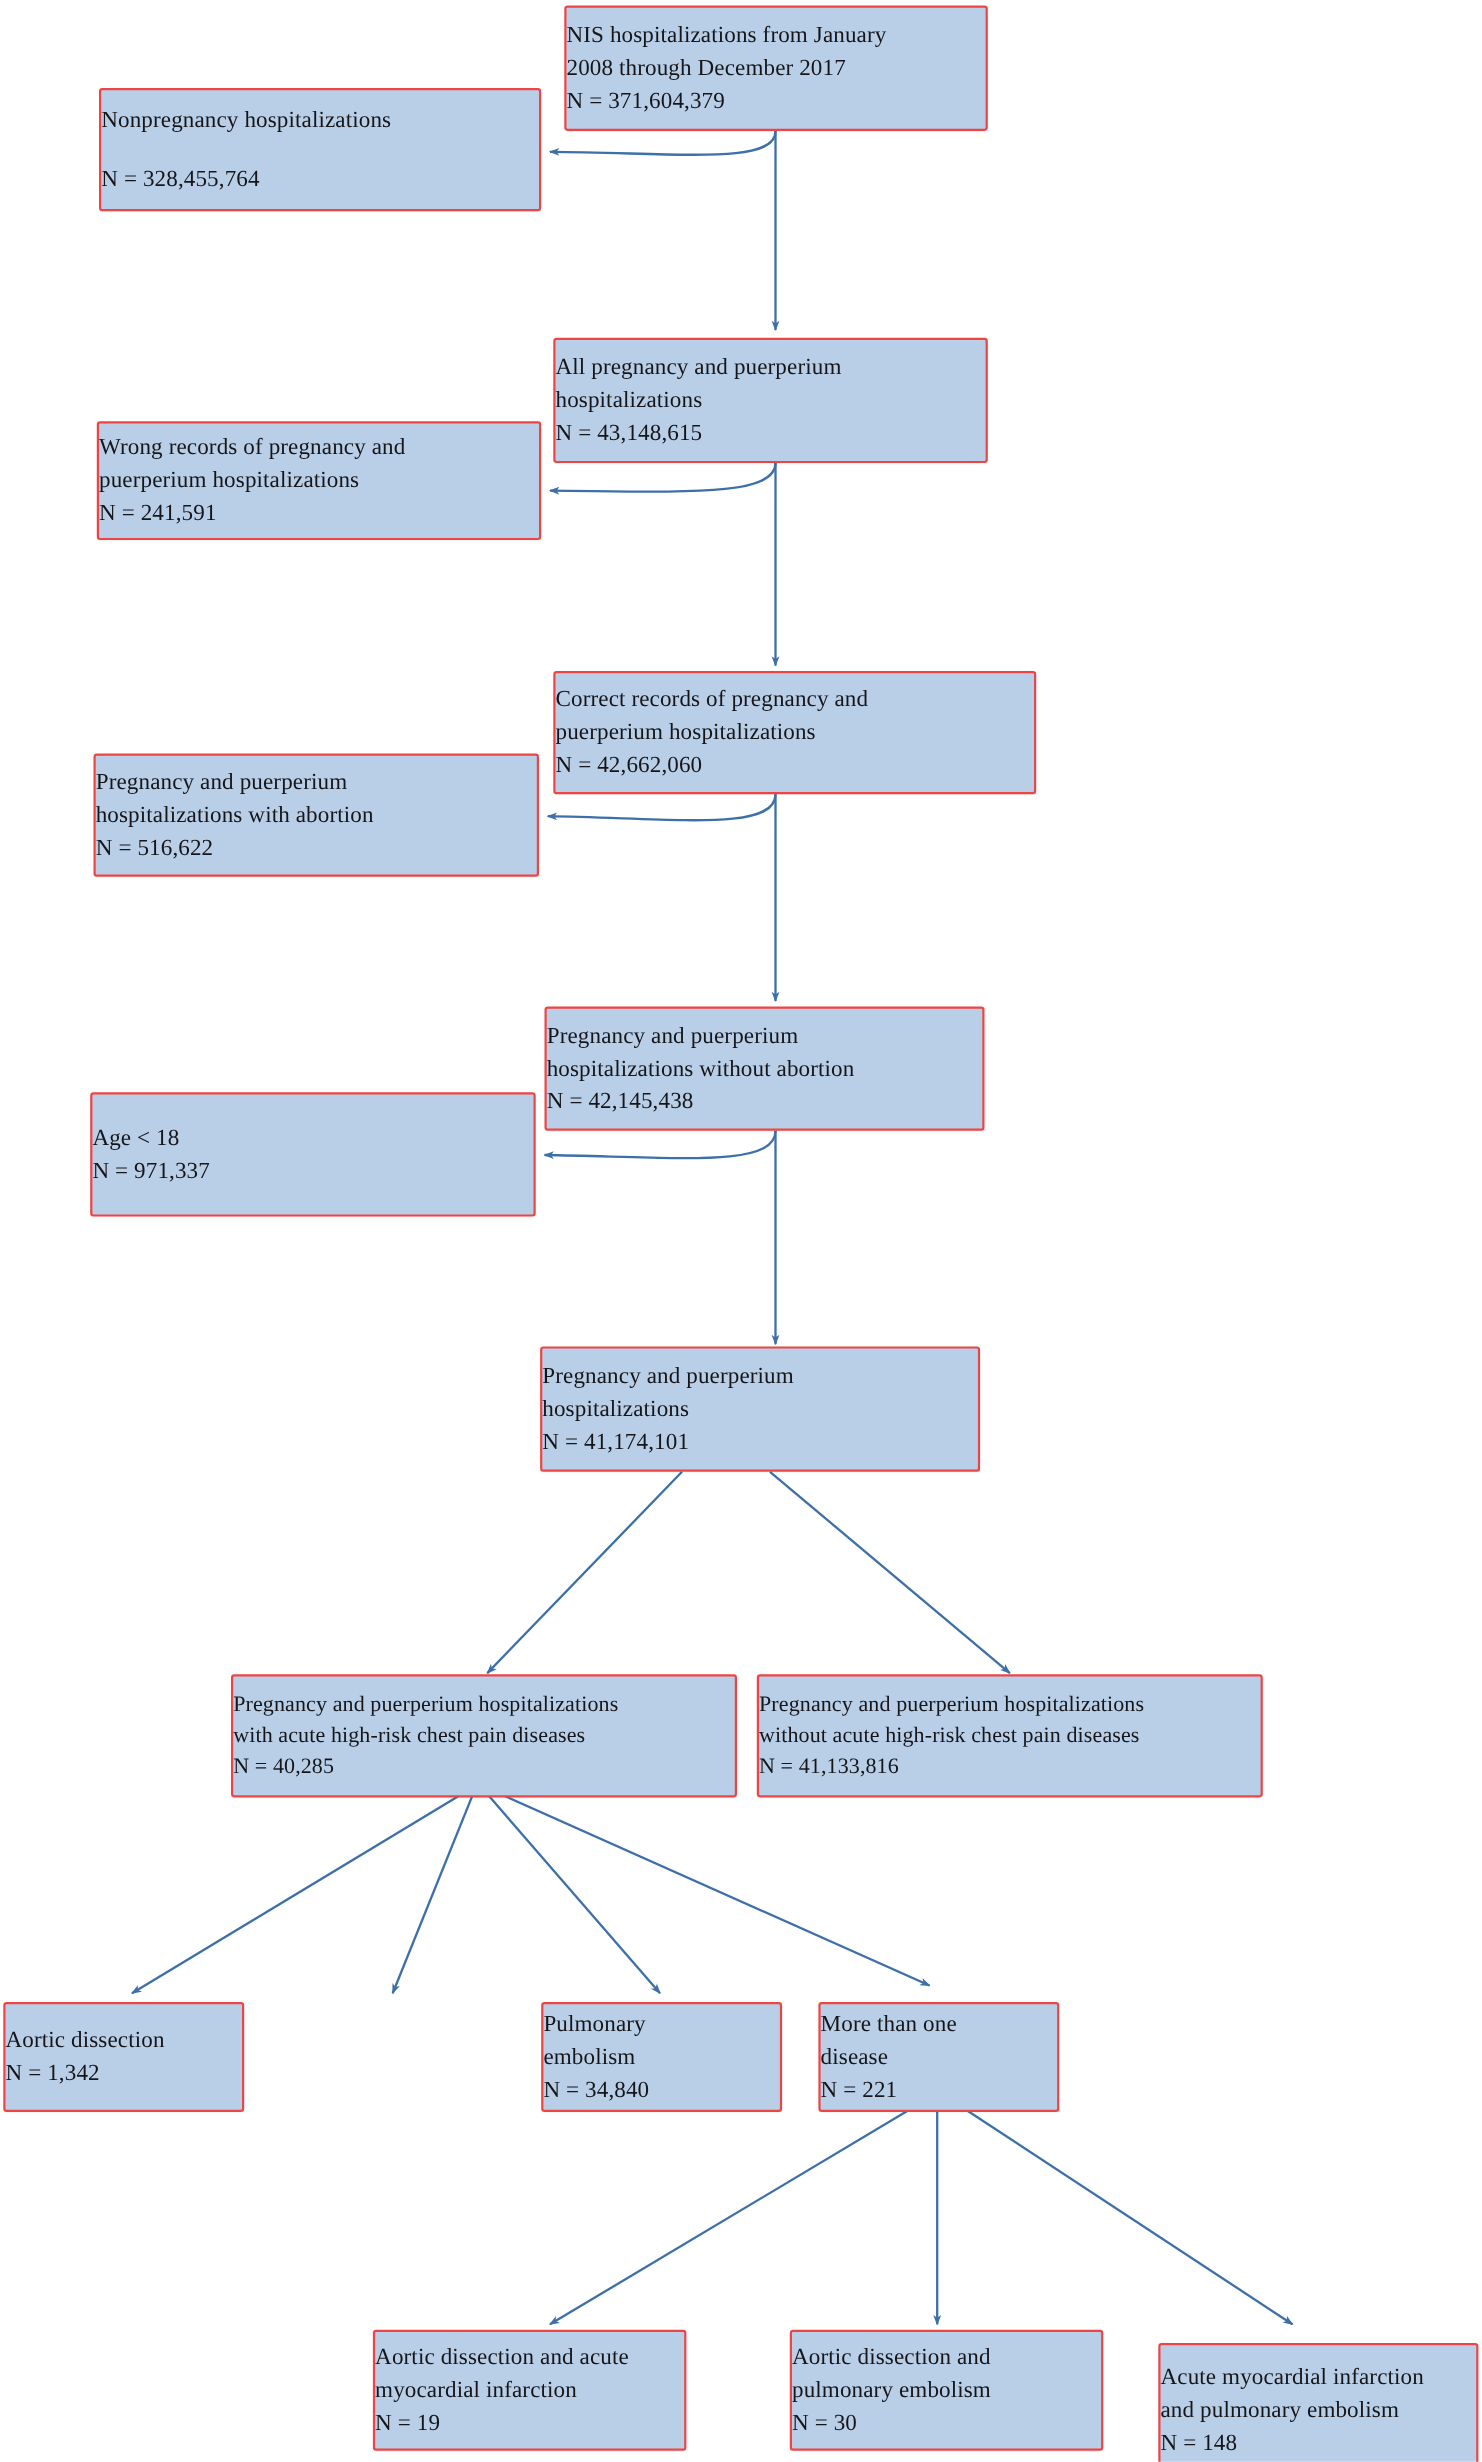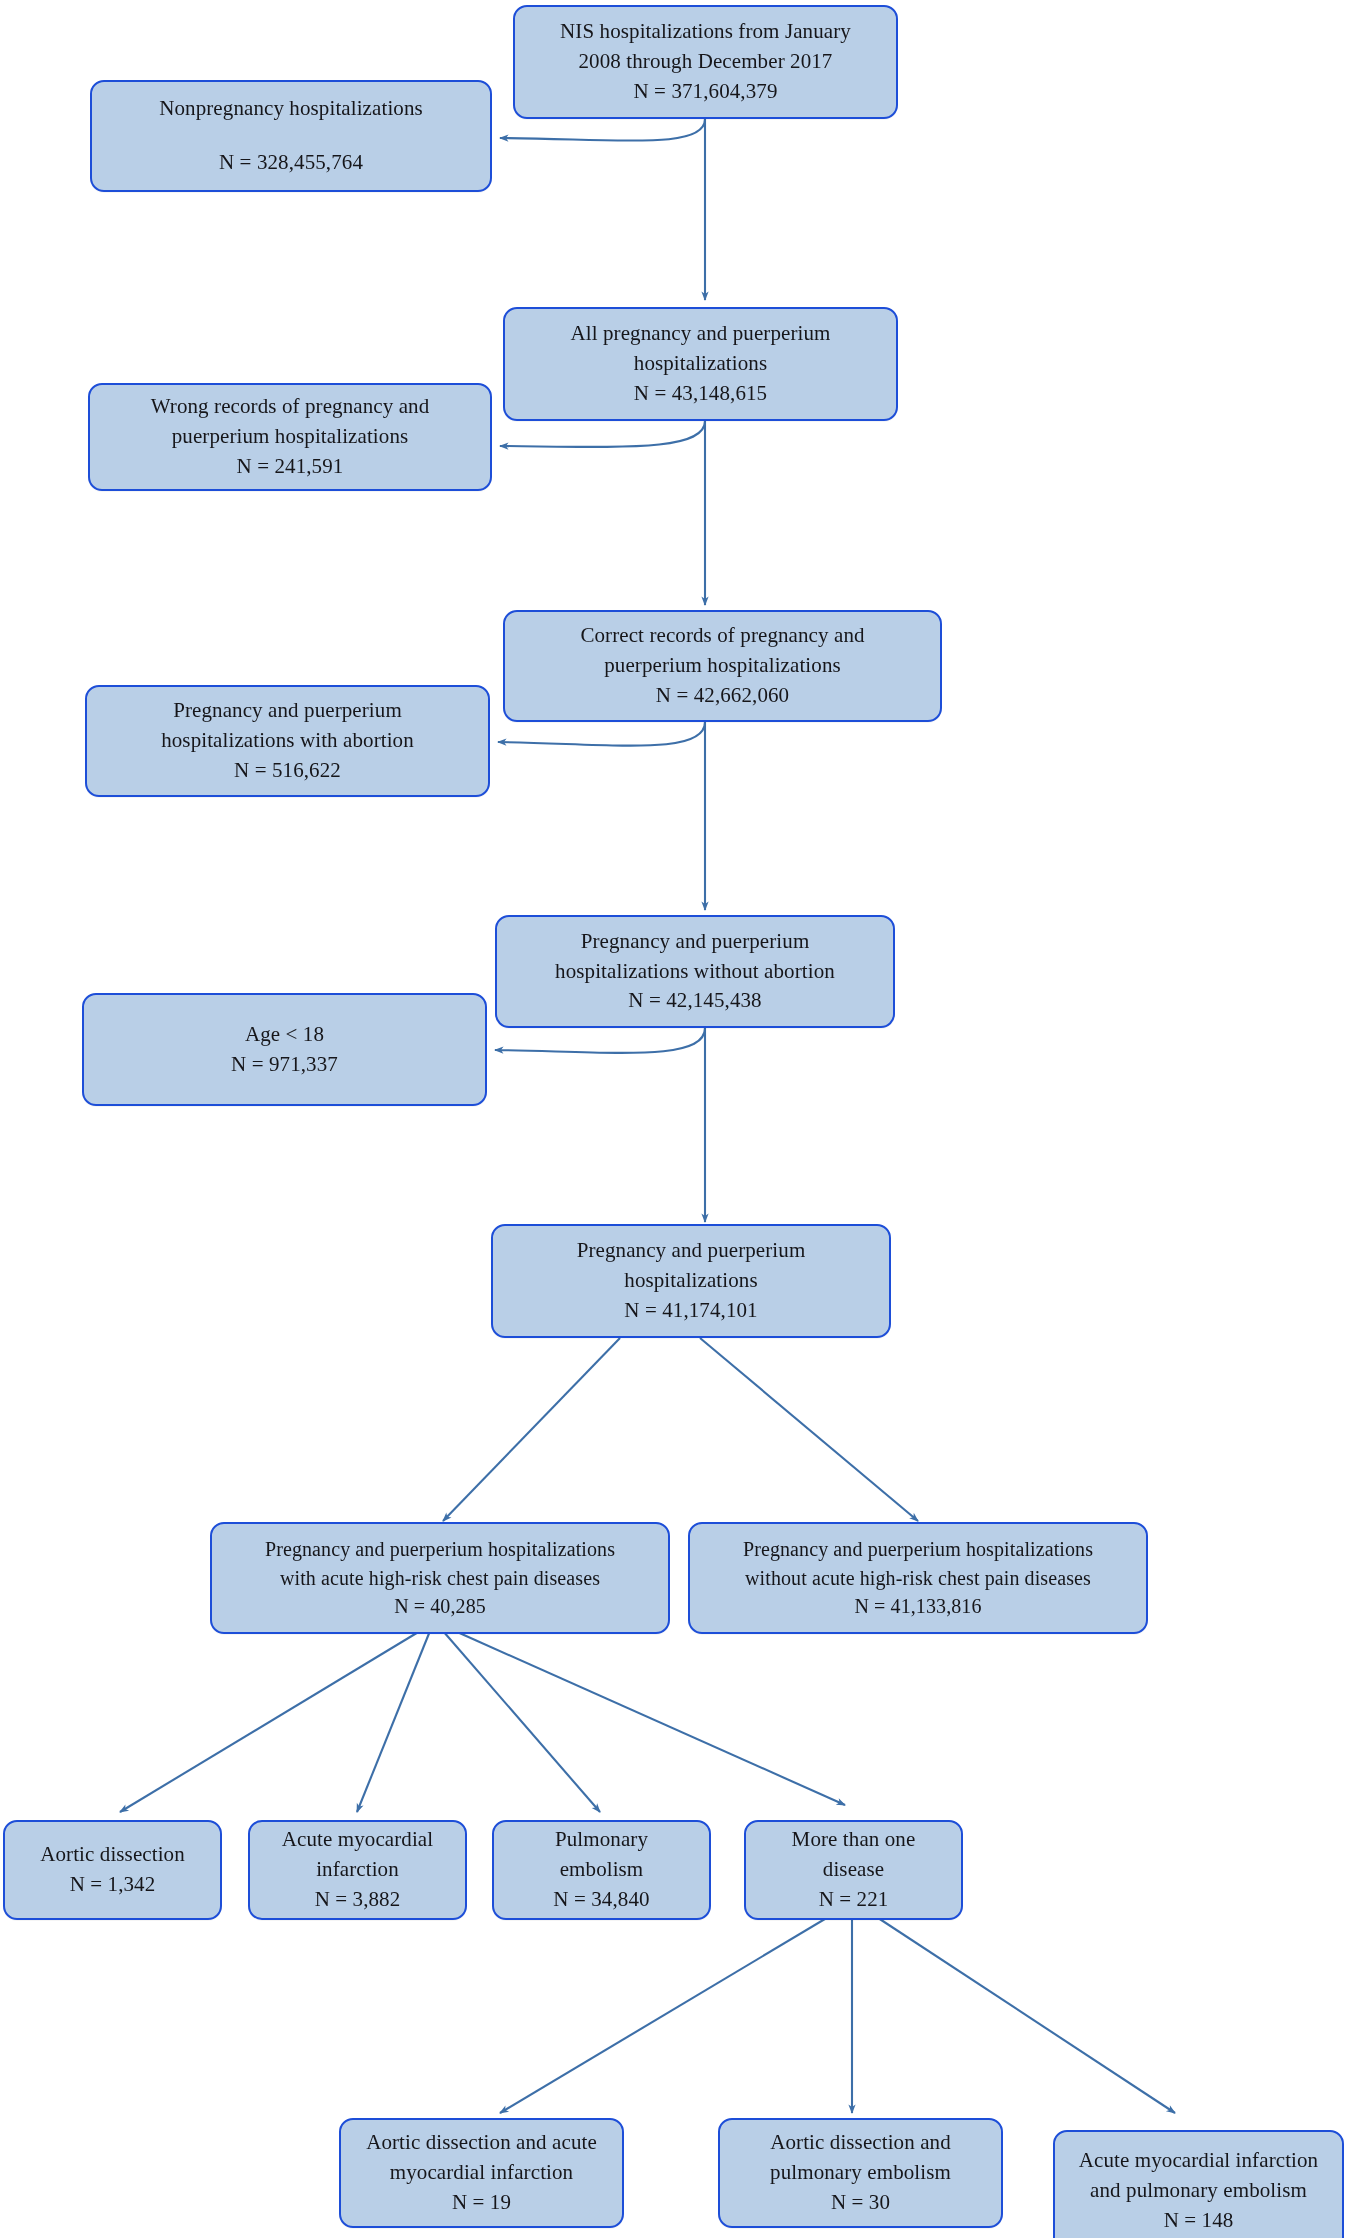--- a/index.html
+++ b/index.html
@@ -23,25 +23,25 @@
   .flow-svg {
     position: absolute;
     top: 0; left: 0;
     width: 1347px;
     height: 2238px;
   }
   .node-box {
     position: absolute;
     box-sizing: border-box;
     background: #b9cfe7;
-    border: 2px solid #1d4ed8;
-    border-radius: 14px;
+    border: 2px solid #ef4444;
+    border-radius: 3px;
     display: flex;
     flex-direction: column;
-    align-items: center;
+    align-items: flex-start;
     justify-content: center;
     color: #16161a;
     font-size: 21px;
     line-height: 1.42;
     text-align: center;
     letter-spacing: 0.1px;
     z-index: 3;
     box-shadow: 0 1px 0 rgba(0,0,0,0.04);
   }
   .node-line {
@@ -156,25 +156,20 @@
     <span class="node-line">Pregnancy and puerperium hospitalizations</span>
     <span class="node-line">without acute high-risk chest pain diseases</span>
     <span class="node-line">N = 41,133,816</span>
   </div>
 
   <div class="node-box" style="left:3px; top:1820px; width:219px; height:100px;">
     <span class="node-line">Aortic dissection</span>
     <span class="node-line">N = 1,342</span>
   </div>
 
-  <div class="node-box" style="left:248px; top:1820px; width:219px; height:100px;">
-    <span class="node-line">Acute myocardial</span>
-    <span class="node-line">infarction</span>
-    <span class="node-line">N = 3,882</span>
-  </div>
 
   <div class="node-box" style="left:492px; top:1820px; width:219px; height:100px;">
     <span class="node-line">Pulmonary</span>
     <span class="node-line">embolism</span>
     <span class="node-line">N = 34,840</span>
   </div>
 
   <div class="node-box" style="left:744px; top:1820px; width:219px; height:100px;">
     <span class="node-line">More than one</span>
     <span class="node-line">disease</span>

